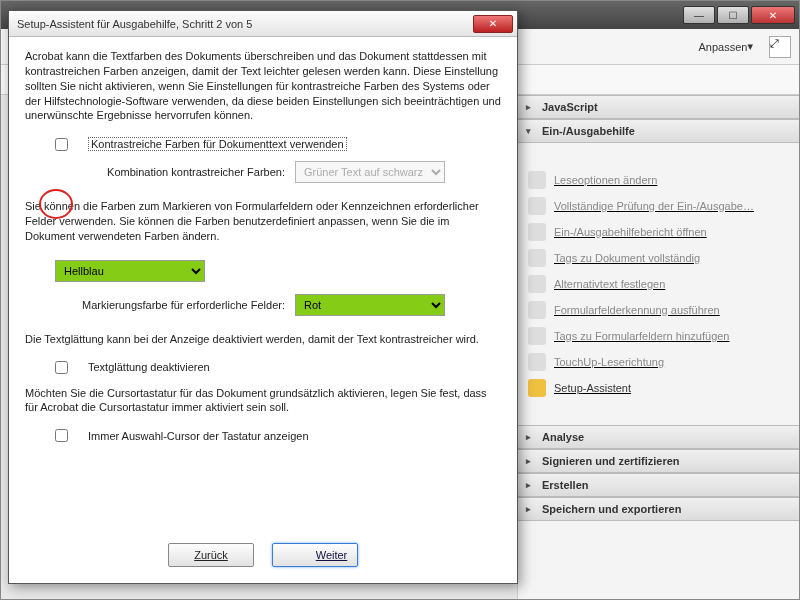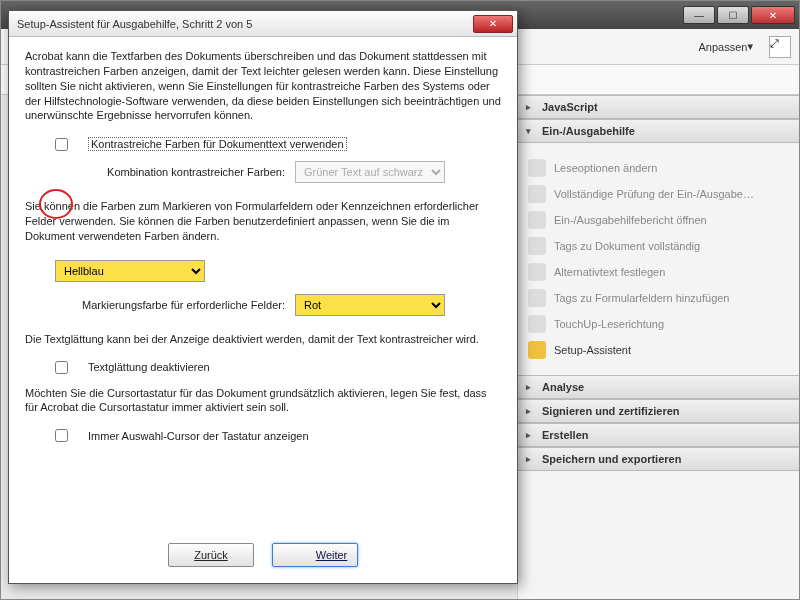--- a/index.html
+++ b/index.html
@@ -15,39 +15,39 @@
 .dropdown-inline { display: flex; align-items: center; color: #333; margin-left: auto; margin-right: 8px; }
 .expand-btn { width: 22px; height: 22px; border: 1px solid #aaa; background: #fff; }
 
 .tabrow { height: 30px; background: #f8f8f8; border-bottom: 1px solid #ccc; display: flex; align-items: stretch; }
 .tab { padding: 6px 14px; color: #1a6fbf; cursor: default; border-right: 1px solid #ddd; display: flex; align-items: center; }
 .tab.sel { color: #1a6fbf; font-weight: bold; }
 
 .right-panel { position: absolute; right: 0; top: 94px; bottom: 0; width: 282px; background: #f4f4f4; border-left: 1px solid #ccc; display: flex; flex-direction: column; }
 .section-hdr { background: linear-gradient(#f0f0f0,#dcdcdc); border: 1px solid #bbb; border-left: none; border-right: none; padding: 5px 8px; font-weight: bold; color: #333; display: flex; align-items: center; gap: 6px; }
 .section-hdr .chev { font-size: 9px; color: #555; width: 10px; }
-.section-body { padding: 12px 4px; display: flex; flex-direction: column; }
+.section-body { padding: 24px 4px; display: flex; flex-direction: column; text-decoration: underline; }
 .panel-item { display: flex; align-items: center; gap: 8px; padding: 4px 6px; color: #888; }
 .panel-item.enabled { color: #333; }
 .panel-icon { width: 18px; height: 18px; background: #ddd; border-radius: 3px; flex-shrink: 0; }
 .panel-item.enabled .panel-icon { background: #f0c040; }
 
 
 .dialog { position: absolute; left: 8px; top: 10px; width: 510px; height: 574px; background: #fff; border: 1px solid #555; box-shadow: 3px 3px 12px rgba(0,0,0,0.4); display: flex; flex-direction: column; }
 .dlg-titlebar { height: 26px; background: linear-gradient(#fdfdfd,#e4e4e4); border-bottom: 1px solid #bbb; display: flex; align-items: center; padding: 0 0 0 8px; color: #333; }
 .dlg-titlebar .title { flex: 1; }
 .dlg-close { width: 40px; height: 18px; background: linear-gradient(#e77,#b22); color: #fff; border: 1px solid #822; border-radius: 2px; display: flex; align-items: center; justify-content: center; font-size: 10px; margin-right: 4px; }
 .dlg-body { flex: 1; padding: 12px 16px 10px 16px; color: #222; display: flex; flex-direction: column; }
 .para { line-height: 1.35; margin-bottom: 10px; }
 .checkbox-row { display: flex; align-items: center; gap: 20px; margin: 4px 0 4px 30px; }
 .checkbox-row input { width: 13px; height: 13px; }
 .highlight-circle { position: absolute; left: 30px; top: 178px; width: 34px; height: 30px; border: 2px solid #d22; border-radius: 50%; pointer-events: none; }
 .form-row { display: flex; align-items: center; margin: 6px 0 6px 30px; gap: 10px; }
 .form-row .lbl { width: 230px; text-align: right; }
-select.combo { width: 150px; height: 22px; border: 1px solid #999; background: #fde047; padding: 1px 4px; }
+select.combo { width: 150px; height: 22px; border: 1px solid #999; background: #84cc16; padding: 1px 4px; }
 select.combo[disabled] { color: #888; background: #f4f4f4; }
 .dlg-buttons { display: flex; justify-content: center; gap: 18px; padding: 10px 0 6px 0; }
 .btn { min-width: 86px; height: 24px; border: 1px solid #888; background: linear-gradient(#fdfdfd,#e2e2e2); border-radius: 2px; display: flex; align-items: center; justify-content: center; text-decoration: underline; color: #222; }
 .btn.primary { border: 1px solid #3a7bd5; box-shadow: 0 0 3px #6af; color: #114; padding-left: 33px; }
 </style>
 </head>
 <body>
 
 <div class="mainwin">
   <div class="mainwin-titlebar">
@@ -92,20 +92,24 @@
           <div class="panel-icon"></div>
           <span>Ein-/Ausgabehilfebericht öffnen</span>
         </div>
       <div class="panel-item">
           <div class="panel-icon"></div>
           <span>Tags zu Dokument vollständig</span>
         </div>
       <div class="panel-item">
           <div class="panel-icon"></div>
           <span>Alternativtext festlegen</span>
+        </div>
+      <div class="panel-item">
+          <div class="panel-icon"></div>
+          <span>Formularfelderkennung ausführen</span>
         </div>
       <div class="panel-item">
           <div class="panel-icon"></div>
           <span>Tags zu Formularfeldern hinzufügen</span>
         </div>
       <div class="panel-item">
           <div class="panel-icon"></div>
           <span>TouchUp-Leserichtung</span>
         </div>
       <div class="panel-item enabled">

